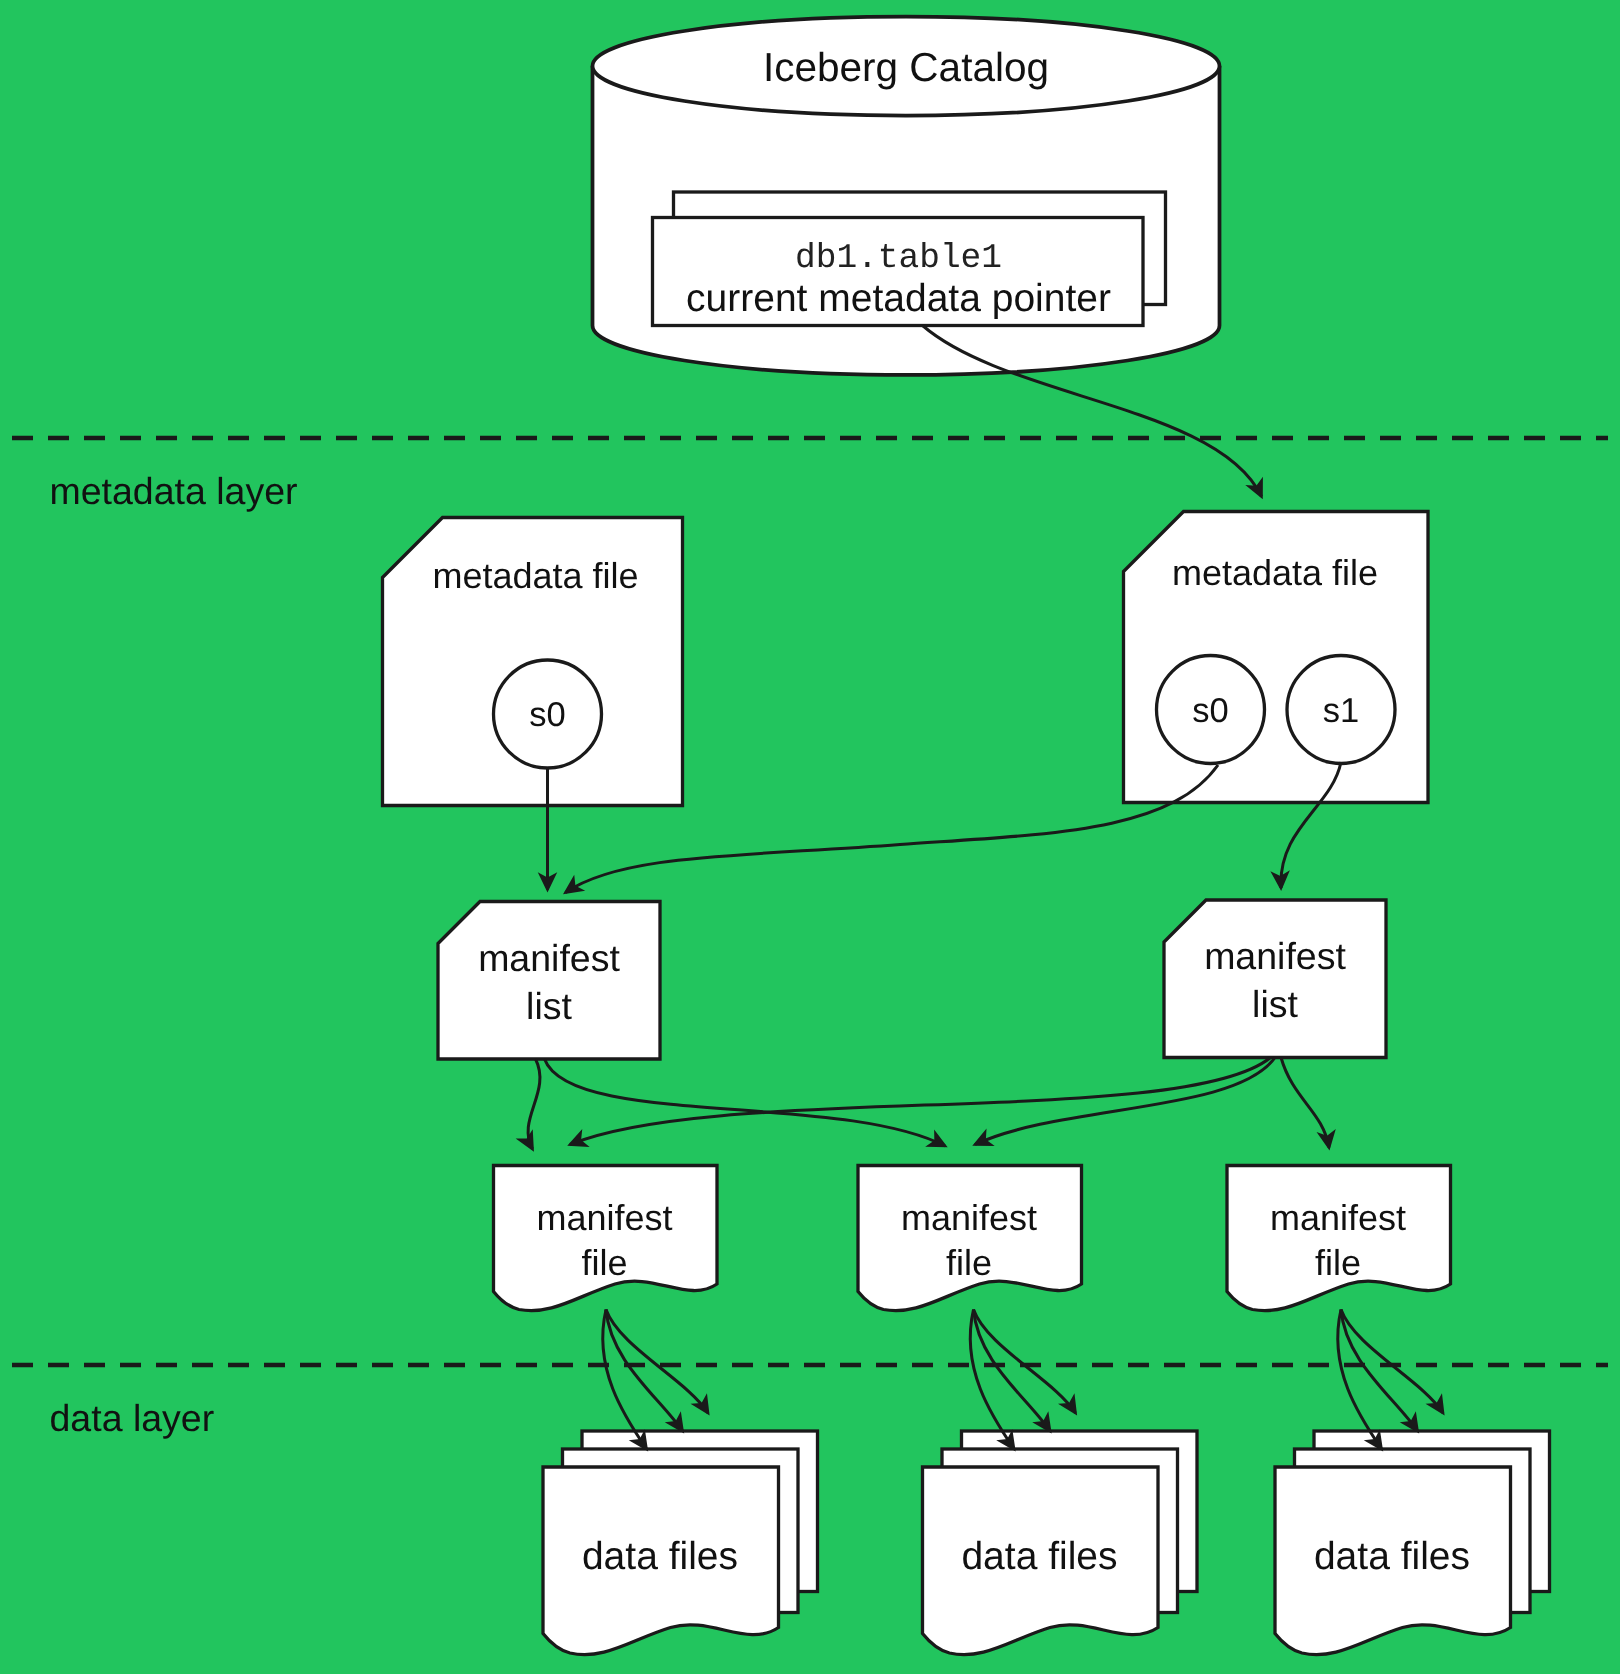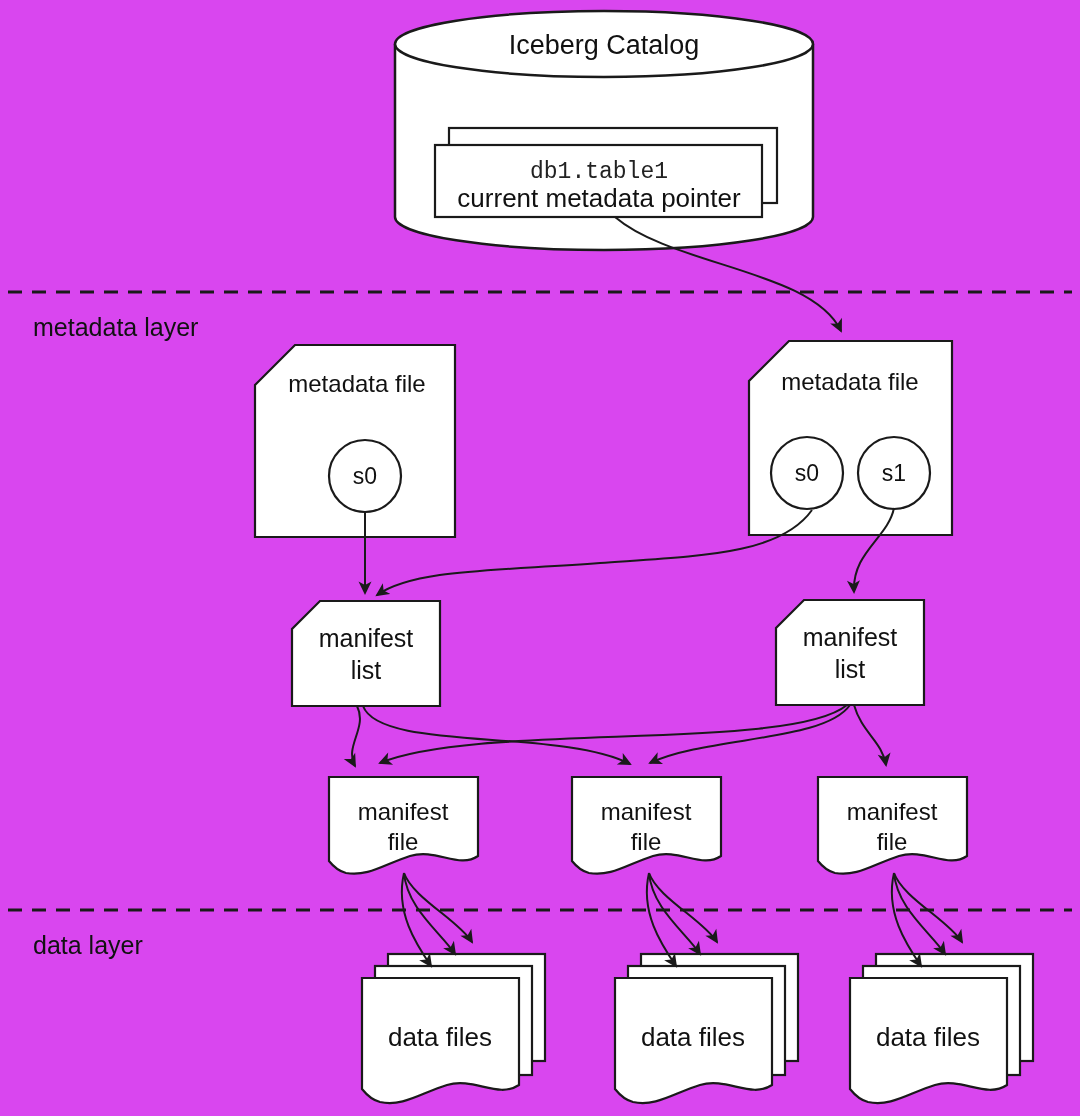--- a/index.html
+++ b/index.html
@@ -1,16 +1,16 @@
 <!DOCTYPE html>
 <html><head>
 <meta charset="utf-8">
 <style>
   html, body { margin: 0; padding: 0; background: #ffffff; }
-  .stage { width: 1080px; height: 1116px; background: #d946ef; position: relative; }
+  .stage { width: 1080px; height: 1116px; background: #22c55e; position: relative; }
   svg { display: block; }
   text {
     fill: #111111;
     font-family: "Liberation Sans", sans-serif;
   }
   .mono { font-family: "Liberation Mono", "DejaVu Sans Mono", monospace; fill: #222222; }
   .shape  { fill: #ffffff; stroke: #1a1a1a; stroke-width: 2.2; stroke-linejoin: miter; }
   .thick  { stroke-width: 2.5; }
   .arrow  { fill: none; stroke: #1a1a1a; stroke-width: 2; }
   .dashed { stroke: #1a1a1a; stroke-width: 3; stroke-dasharray: 14 10; fill: none; }

